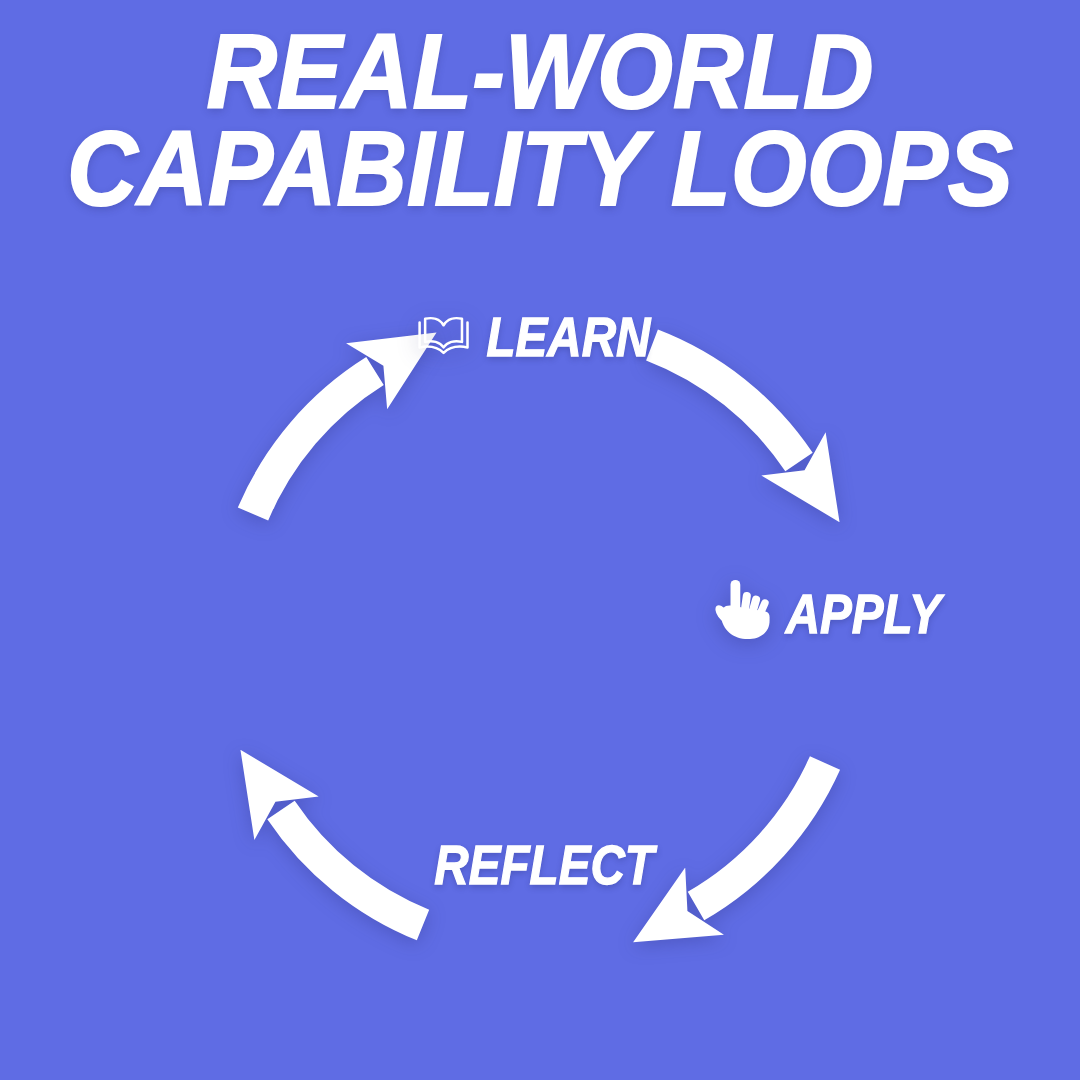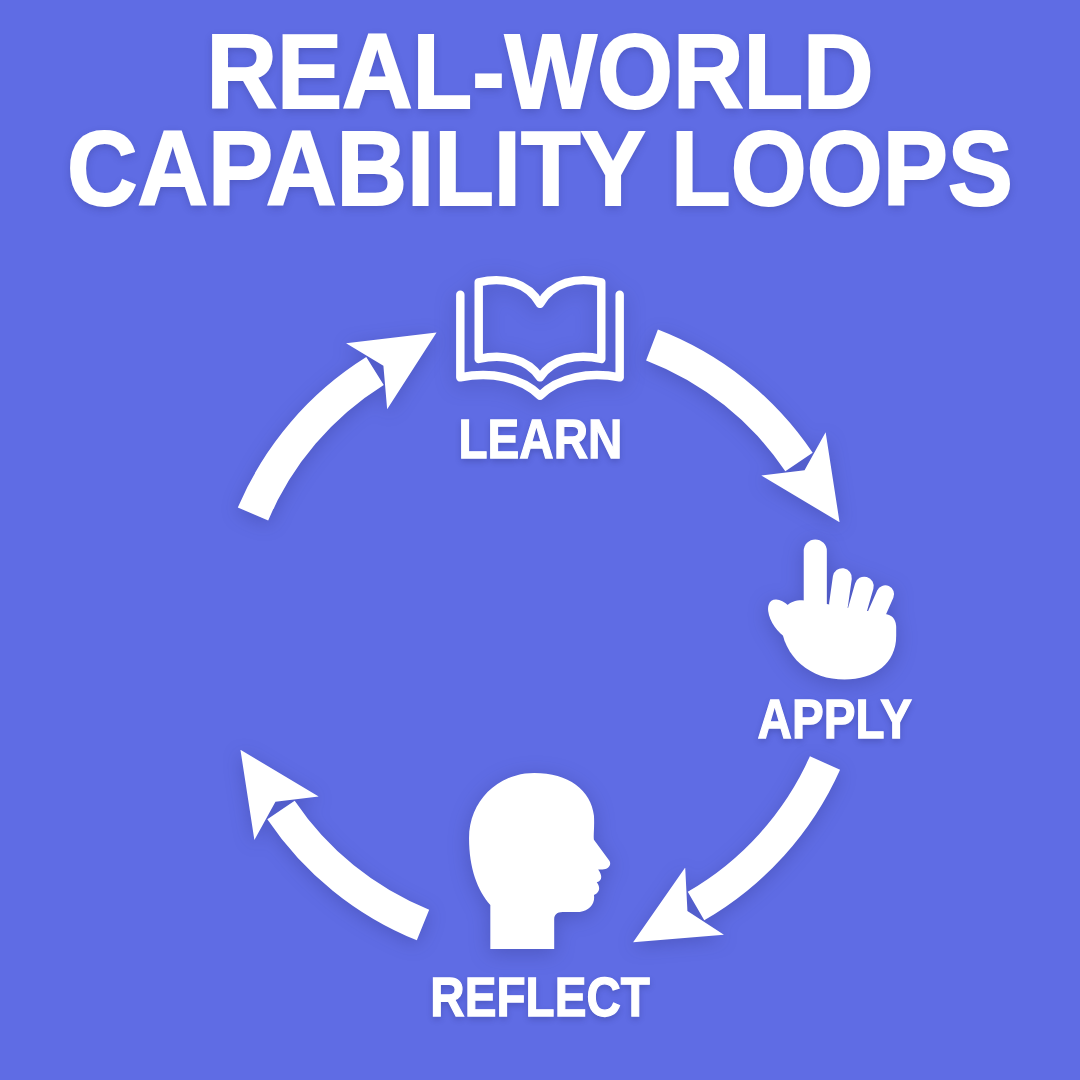--- a/index.html
+++ b/index.html
@@ -1,34 +1,34 @@
 <!DOCTYPE html>
 <html><head>
 <meta charset="utf-8">
 <style>
   html,body{margin:0;padding:0;}
   body{
     width:1080px;height:1080px;overflow:hidden;position:relative;
     font-family:"Liberation Sans","DejaVu Sans",sans-serif;
     background:var(--bg,#5f6ce4);
   }
-  .canvas{position:absolute;inset:0;width:1080px;height:1080px;}
+  .canvas{position:absolute;inset:0;width:1080px;height:1080px;font-style:italic;}
   .title{
     position:absolute;top:24px;left:0;width:1080px;
     text-align:center;color:#fff;font-weight:bold;
     font-size:105px;line-height:0.92;letter-spacing:0px;
     transform:scaleX(0.93);transform-origin:540px 0;
     -webkit-text-stroke:2px #ffffff;
     text-shadow:0 3px 9px rgba(35,40,110,0.30);
     white-space:nowrap;
   }
   .title .line{display:block;}
   #arrows{position:absolute;left:0;top:0;
     filter:drop-shadow(0 4px 9px rgba(35,40,110,0.28));}
-  .stage{position:absolute;display:flex;flex-direction:column;align-items:center;}
+  .stage{position:absolute;display:flex;flex-direction:row;align-items:center;}
   .stage .icon{
     display:block;color:#ffffff;
     filter:drop-shadow(0 4px 10px rgba(35,40,110,0.30));
   }
   .stage .label{
     color:#fff;font-weight:bold;font-size:56px;line-height:1.05;
     letter-spacing:0px;transform:scaleX(0.85);transform-origin:center top;
     -webkit-text-stroke:1.3px #ffffff;
     text-shadow:0 3px 7px rgba(35,40,110,0.32);
     white-space:nowrap;
@@ -77,21 +77,21 @@
         <rect x="62" y="28" width="14" height="32" rx="7" transform="rotate(16 69 44)"></rect>
         <rect x="77" y="34" width="13" height="30" rx="6.5" transform="rotate(24 83.5 49)"></rect>
         <ellipse cx="13" cy="60" rx="9" ry="17" transform="rotate(-35 13 60)"></ellipse>
         <path d="M10 62 C10 50 18 44 30 46 L88 56 C93 57 95 61 95 66 L95 72
                  C95 92 79 104 57 104 C32 104 12 88 10 62 Z"></path>
       </g>
     </svg>
     <div class="label" style="margin-top:9px;">APPLY</div>
   </div>
 
-  <div class="stage" style="left:415px;top:773px;width:250px;gap:10px;">
+  <div class="stage" style="left:415px;top:773px;width:250px;">
     <svg class="icon" width="142" height="176" viewBox="0 0 100 124">
       <path fill="currentColor" d="M46 0 C70 0 86 12 88 30 C88.5 38 87.5 44 88 47
                L99 62 C100.5 65 98 68 94 68 L91 68
                C94 72 94 76 90 77 C92.5 80 92.5 84 88 86
                C89 92 85 97 78 98 L66 98 C62 98 60 100 60 103
                L60 124 L15 124 L15 93
                C6 83 0 67 0 46 C0 20 20 0 46 0 Z"></path>
     </svg>
     <div class="label" style="margin-top:9px;">REFLECT</div>
   </div>

